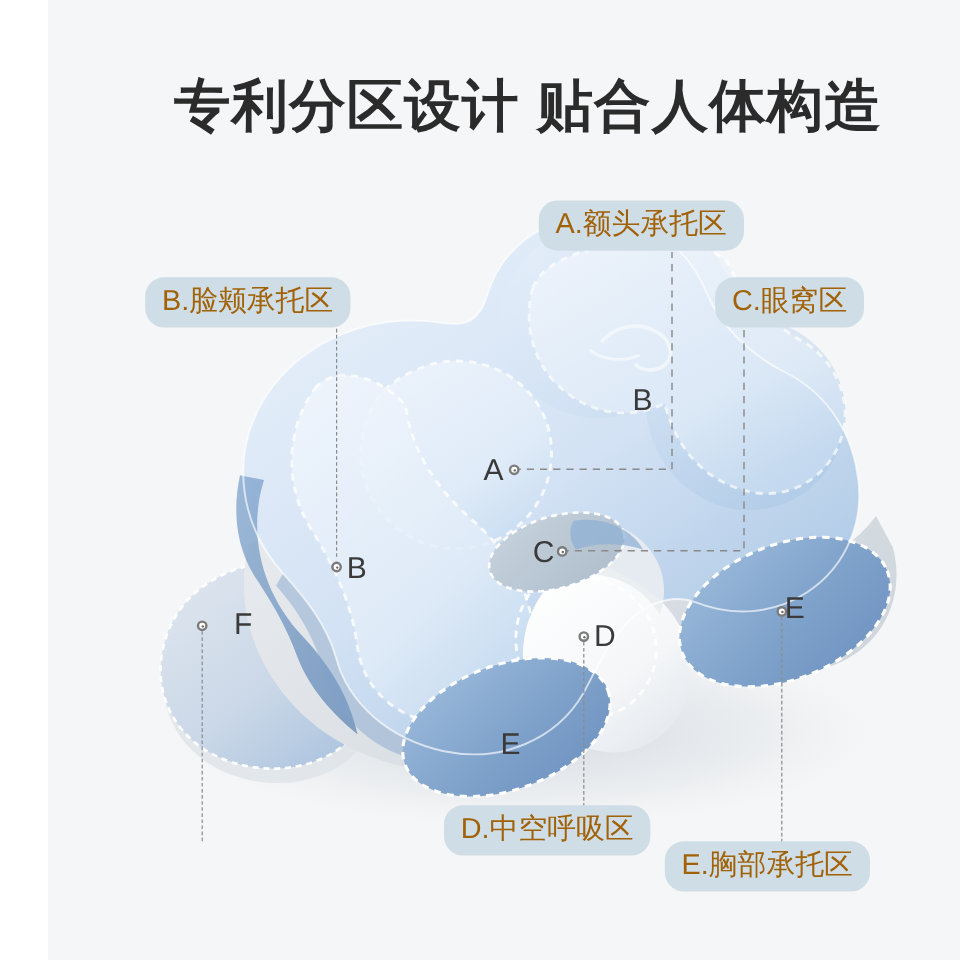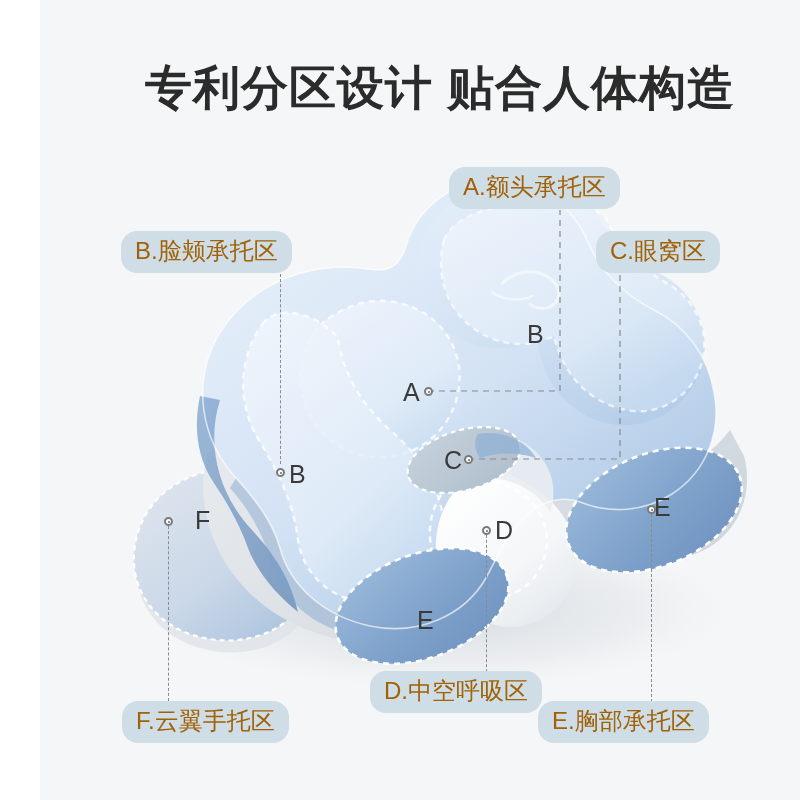--- a/index.html
+++ b/index.html
@@ -335,17 +335,16 @@
   <div class="zone-letter" style="left:155px; top:508px;">F</div>
 
   <div class="pill" style="left:409px; top:167px;">A.额头承托区</div>
 
   <div class="pill" style="left:556px; top:231px;">C.眼窝区</div>
 
   <div class="pill" style="left:81px; top:231px;">B.脸颊承托区</div>
 
   <div class="pill" style="left:330px; top:671px;">D.中空呼吸区</div>
 
-  <div class="pill" style="left:498px; top:701px;">E.胸部承托区</div>
-
-  <div class="pill" style="left:82px; top:701px;">F.云翼手托区</div>
+  <div class="pill" style="left:514px; top:701px;">E.胸部承托区</div>
+
 
 </div>
 
 </body></html>

